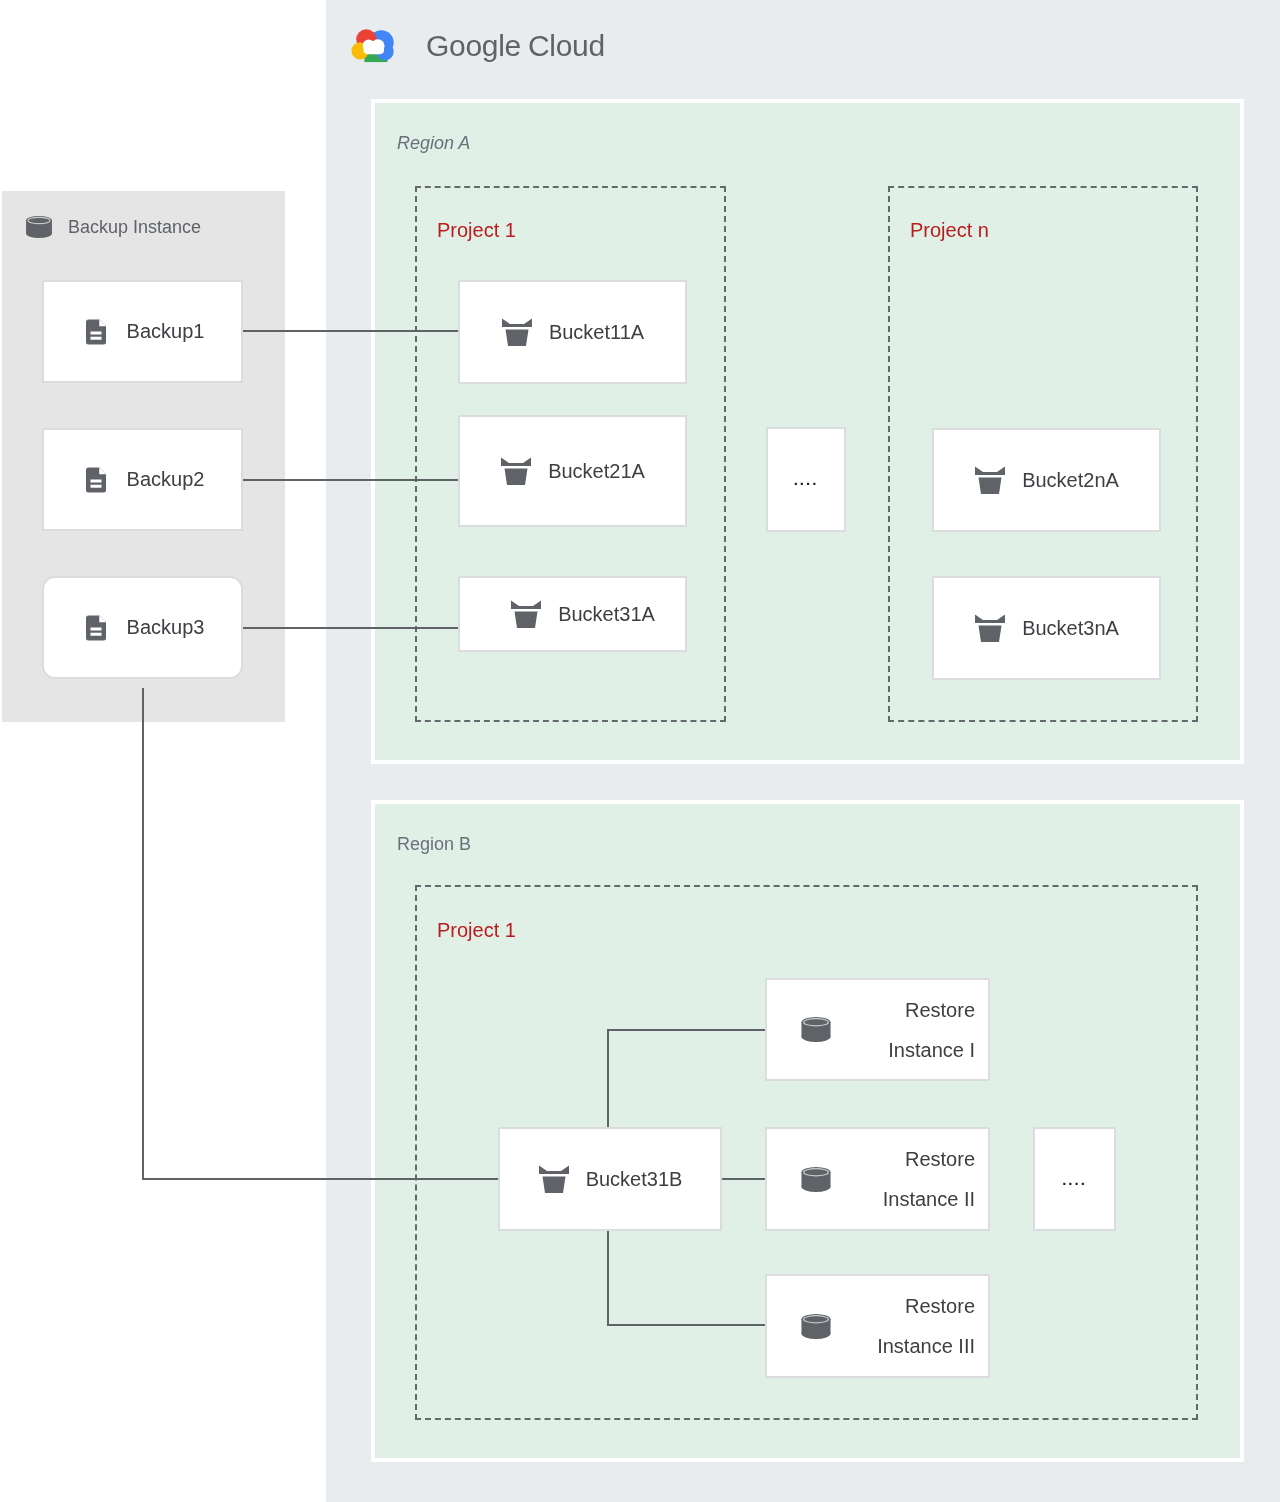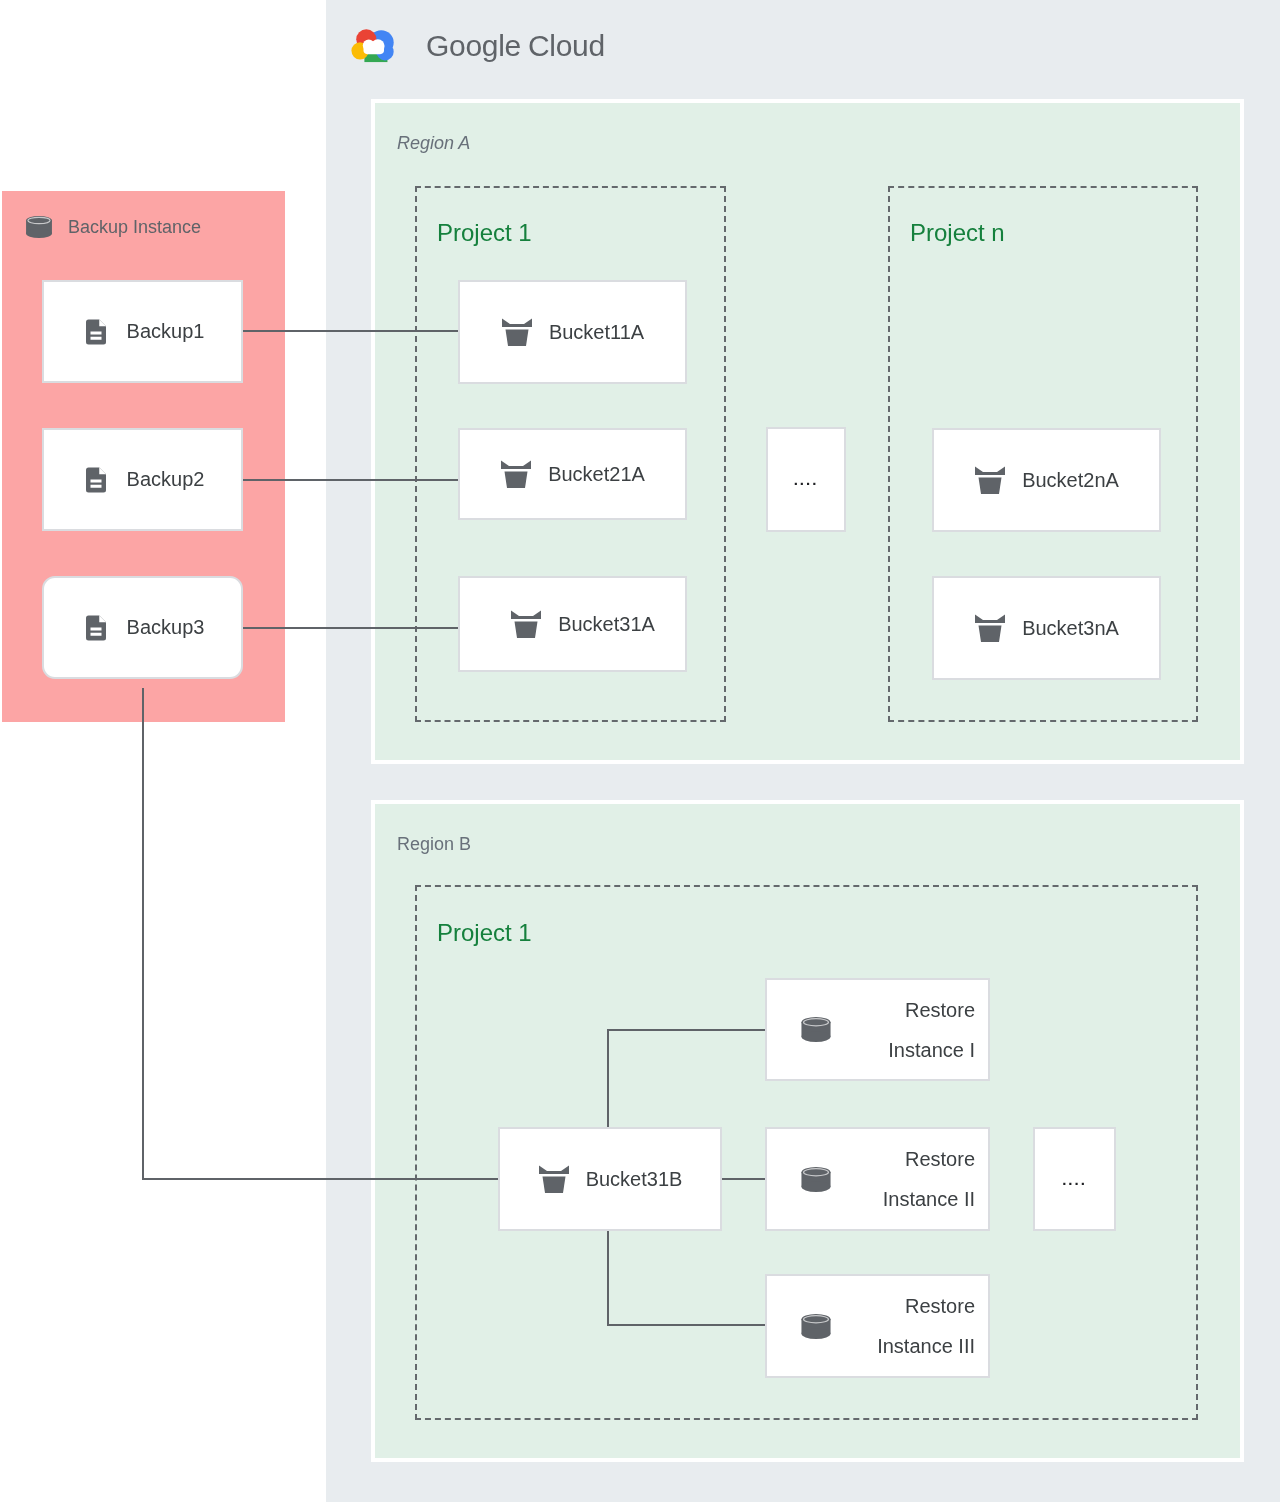--- a/index.html
+++ b/index.html
@@ -9,31 +9,31 @@
   .gcp-panel{position:absolute;left:326px;top:0;width:954px;height:1502px;background:#E8ECEF;}
 
   .logo{position:absolute;left:350px;top:26px;display:flex;align-items:center;gap:28px;}
   .logo-text{font-size:30px;color:#5F6368;letter-spacing:-0.3px;}
   .logo-text .g{font-weight:500;}
   .logo-text .c{font-weight:400;margin-left:7px;}
 
   .region{position:absolute;background:#E1F0E7;border:4px solid #ffffff;box-sizing:border-box;}
   .region-label{position:absolute;font-size:18px;color:#68707A;}
   .project{position:absolute;border:2px dashed #64696D;box-sizing:border-box;}
-  .project-label{position:absolute;font-size:24px;color:#15803d;}
+  .project-label{position:absolute;font-size:20px;color:#b91c1c;}
 
   .node{position:absolute;background:#ffffff;border:2px solid #DADCE0;box-sizing:border-box;
         display:flex;align-items:center;justify-content:center;gap:16px;
         color:#3C4043;font-size:20px;}
   .node .lbl{white-space:nowrap;}
   .node.restore{justify-content:flex-start;padding-left:30px;gap:20px;}
   .node.restore .lbl{white-space:normal;width:120px;line-height:40px;text-align:right;}
   .node.dots{font-size:15px;font-weight:700;letter-spacing:2px;color:#202124;}
 
-  .backup-panel{position:absolute;left:2px;top:191px;width:283px;height:531px;background:#fca5a5;}
+  .backup-panel{position:absolute;left:2px;top:191px;width:283px;height:531px;background:#e5e5e5;}
   .bp-header{position:absolute;left:20px;top:24px;display:flex;align-items:center;gap:12px;
              font-size:18px;color:#5F6368;}
 
   .icon{display:inline-flex;align-items:center;justify-content:center;flex:0 0 auto;}
 
   .conn{position:absolute;background:#5F6368;}
 </style>
 </head>
 <body>
 
@@ -93,29 +93,29 @@
       <span class="project-label" style="left:20px;top:31px;">Project 1</span>
 
       <div class="node" style="left:41px;top:92px;width:229px;height:104px;">
         <span class="icon">
             <svg viewBox="0 0 32 30" width="32" height="30">
               <use href="#sym-bucket"></use>
             </svg>
           </span>
         <span class="lbl">Bucket11A</span>
       </div>
-      <div class="node" style="left:41px;top:240px;width:229px;height:92px;">
+      <div class="node" style="left:41px;top:227px;width:229px;height:112px;">
         <span class="icon">
             <svg viewBox="0 0 32 30" width="32" height="30">
               <use href="#sym-bucket"></use>
             </svg>
           </span>
         <span class="lbl">Bucket21A</span>
       </div>
-      <div class="node" style="left:41px;top:388px;width:229px;height:96px;padding-left:20px;">
+      <div class="node" style="left:41px;top:388px;width:229px;height:76px;padding-left:20px;">
         <span class="icon">
             <svg viewBox="0 0 32 30" width="32" height="30">
               <use href="#sym-bucket"></use>
             </svg>
           </span>
         <span class="lbl">Bucket31A</span>
       </div>
     </div>
 
     <div class="node dots" style="left:391px;top:324px;width:80px;height:105px;">

